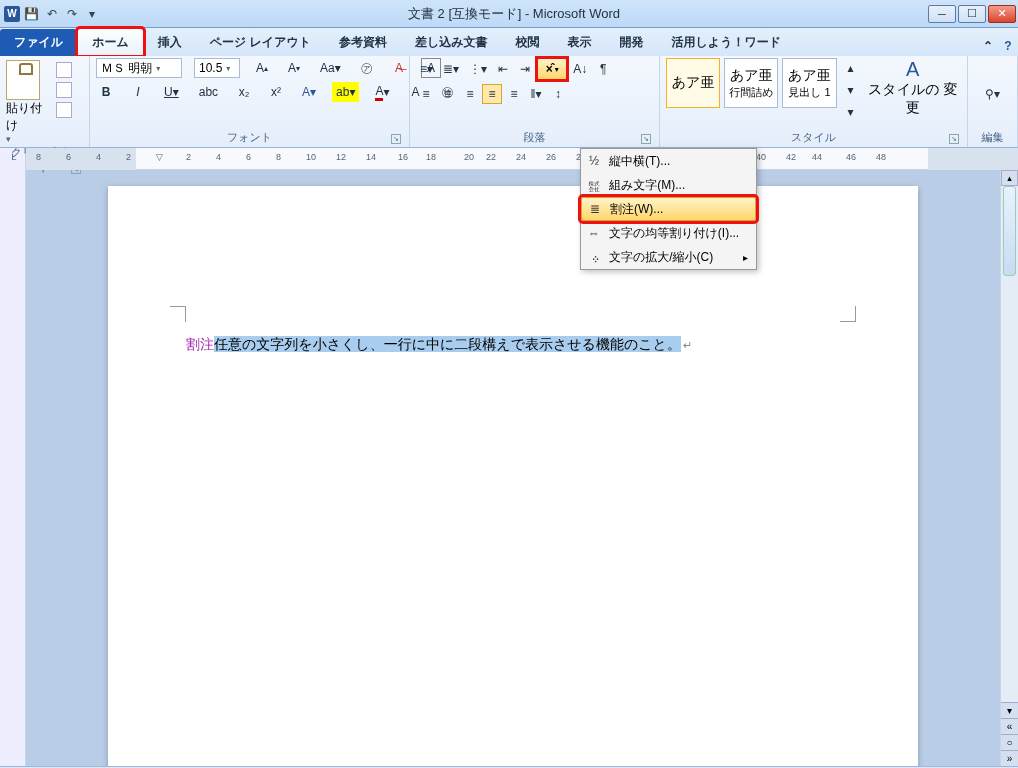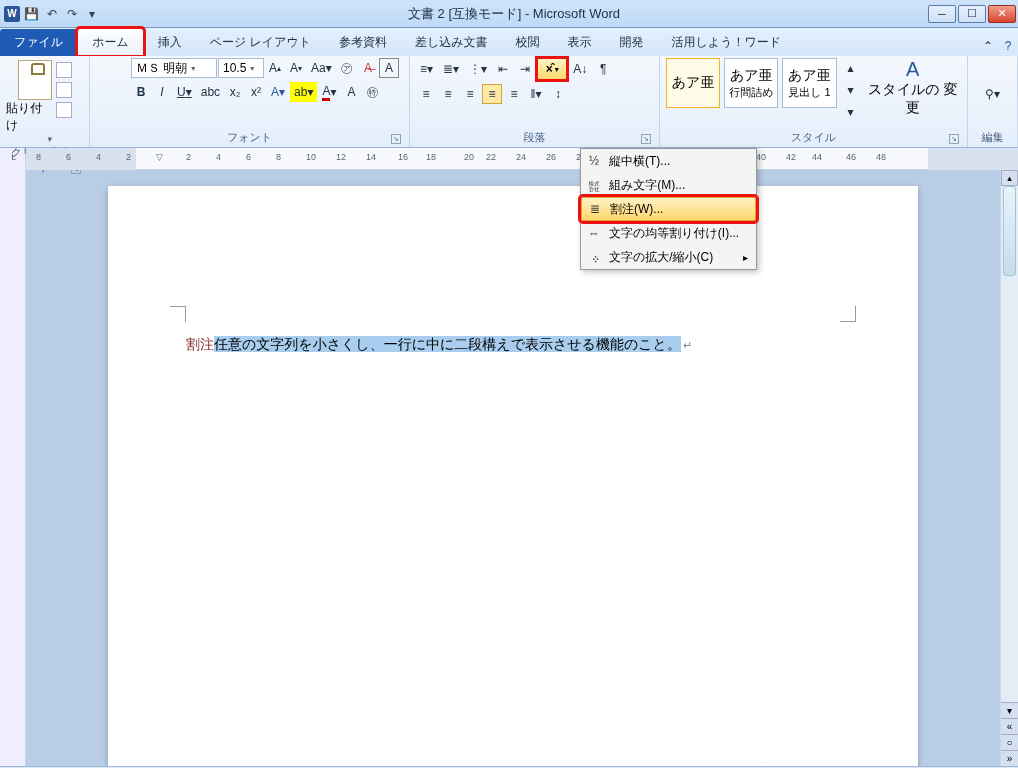--- a/index.html
+++ b/index.html
@@ -9,43 +9,43 @@
 .title-bar { height:28px; background:linear-gradient(#cfe4fa,#bdd9f7); display:flex; align-items:center; border-bottom:1px solid #7a9bc4; }
 .title-bar .app-ico { width:16px; height:16px; margin:0 4px; background:#2b579a; border-radius:2px; display:flex; align-items:center; justify-content:center; color:#fff; font-size:10px; font-weight:bold; }
 .title-bar .qat { display:flex; align-items:center; gap:4px; }
 .qat span { width:16px; height:16px; display:flex; align-items:center; justify-content:center; color:#345; font-size:12px; }
 .title-bar .title { flex:1; text-align:center; color:#234; font-size:13px; }
 .win-btns { display:flex; gap:2px; margin-right:2px; }
 .win-btns div { width:28px; height:18px; border:1px solid #5c7ba9; background:linear-gradient(#e8f1fb,#cfe0f5); border-radius:2px; display:flex; align-items:center; justify-content:center; font-size:11px; color:#234; }
 .win-btns .close { background:linear-gradient(#f39c8c,#d9442f); color:#fff; border-color:#9a2e1f; }
 
 
-.tab-strip { height:28px; background:linear-gradient(#e3effc,#d5e7fa); display:flex; align-items:flex-end; padding-left:0; }
+.tab-strip { height:28px; background:linear-gradient(#e3effc,#d5e7fa); display:flex; align-items:flex-end; padding-left:0;font-weight:bold; }
 .tab { padding:5px 14px; color:#234; cursor:default; }
 .tab.file { background:#1e5bb4; color:#fff; border-top-left-radius:3px; border-top-right-radius:3px; }
 .tab.active { background:linear-gradient(#fdfefe,#e9f2fc); border:1px solid #9fbadf; border-bottom:none; border-radius:3px 3px 0 0; }
 .red-box { outline:3px solid #e11; outline-offset:-1px; }
 .tab-strip .spacer { flex:1; }
 
 
 .ribbon { height:92px; background:linear-gradient(#f4f8fd,#e4eefb); border-bottom:1px solid #9bb3d5; display:flex; position:relative; }
 .group { display:flex; flex-direction:column; border-right:1px solid #c5d6ec; padding:2px 6px; height:100%; }
 .group .body { display:flex; flex:1; gap:4px; align-items:flex-start; }
 .group .label { text-align:center; font-size:11px; color:#4a6386; padding-top:1px; position:relative; }
 .group .label .launcher { position:absolute; right:2px; bottom:1px; width:10px; height:10px; border:1px solid #8aa; font-size:7px; line-height:8px; color:#567; }
 
-.clip-col { display:flex; flex-direction:column; align-items:flex-end; width:46px; }
+.clip-col { display:flex; flex-direction:column; align-items:flex-start; width:46px; }
 .clip-big { width:34px; height:40px; margin-top:2px; background:#fff; border:1px solid #b8a86f; position:relative; }
 .clip-big::before { content:""; position:absolute; top:2px; left:12px; width:10px; height:8px; border:2px solid #8f7a3a; border-radius:3px 3px 0 0; }
 .clip-dd { font-size:9px; color:#567; }
 .clip-smalls { display:flex; flex-direction:column; gap:4px; margin-top:4px; }
 .clip-smalls span { width:16px; height:16px; border:1px solid #aac; background:#fff; }
 
 .font-body { flex-direction:column; display:flex; gap:4px; }
-.font-row { display:flex; gap:1px; align-items:flex-start;margin-left:35px; }
+.font-row { display:flex; gap:12px; align-items:flex-start; }
 .combo { height:20px; border:1px solid #a8bcd7; background:#fff; display:flex; align-items:center; padding:0 4px; font-size:12px; }
 .combo .arr { margin-left:4px; font-size:8px; color:#567; }
 .tbtn { min-width:20px; height:20px; border:1px solid transparent; display:flex; align-items:center; justify-content:center; padding:0 3px; font-size:12px; color:#234; }
 
 .para-body { display:flex; flex-direction:column; gap:4px; }
 .para-row { display:flex; gap:2px; align-items:center; }
 .asian-btn { width:30px; height:22px; background:linear-gradient(#fff2c8,#ffd76a); border:1px solid #d9a431; display:flex; align-items:center; justify-content:center; border-radius:2px; }
 .asian-btn .arr { font-size:8px; margin-left:2px; }
 
 .styles { display:flex; gap:4px; align-items:flex-start; }
@@ -73,21 +73,21 @@
 
 
 .workspace { display:flex; height:596px; background:#b9cde6; }
 .ruler-v { width:26px; background:#eef; border-right:1px solid #c5d6ec; position:relative; }
 .doc-scroll { flex:1; overflow:auto; display:flex; justify-content:center; padding:16px 0; }
 .page { width:810px; min-height:1000px; background:#fff; box-shadow:0 2px 6px rgba(0,0,0,.25); position:relative; }
 .crop-tl,.crop-tr { position:absolute; top:120px; width:16px; height:16px; border-color:#999; border-style:solid; }
 .crop-tl { left:62px; border-width:0 0 1px 1px; transform:rotate(180deg);}
 .crop-tr { right:62px; border-width:0 0 1px 1px; transform:rotate(-90deg);}
 .doc-line { position:absolute; top:150px; left:78px; right:78px; font-size:14px; font-family:"MS Mincho",serif; }
-.doc-line .prefix { color:#7f1d1d; }
+.doc-line .prefix { color:#a21caf; }
 .doc-line .sel { background:#a8cdee; }
 .doc-line .pm { color:#888; font-size:11px; margin-left:2px; }
 
 .vscroll { width:18px; background:#e4ecf6; border-left:1px solid #c5d6ec; position:relative; }
 .vscroll .btn { height:16px; background:#d4e0f0; border:1px solid #aac; display:flex; align-items:center; justify-content:center; font-size:9px; }
 .vscroll .thumb { position:absolute; top:16px; left:2px; right:2px; height:90px; background:linear-gradient(#e9f2fd,#c8dbf2); border:1px solid #9cb; border-radius:3px; }
 .vscroll .nav { position:absolute; bottom:0; left:0; right:0; }
 .vscroll .nav div { height:16px; border-top:1px solid #aac; display:flex; align-items:center; justify-content:center; font-size:10px; background:#d4e0f0; }
 
 

